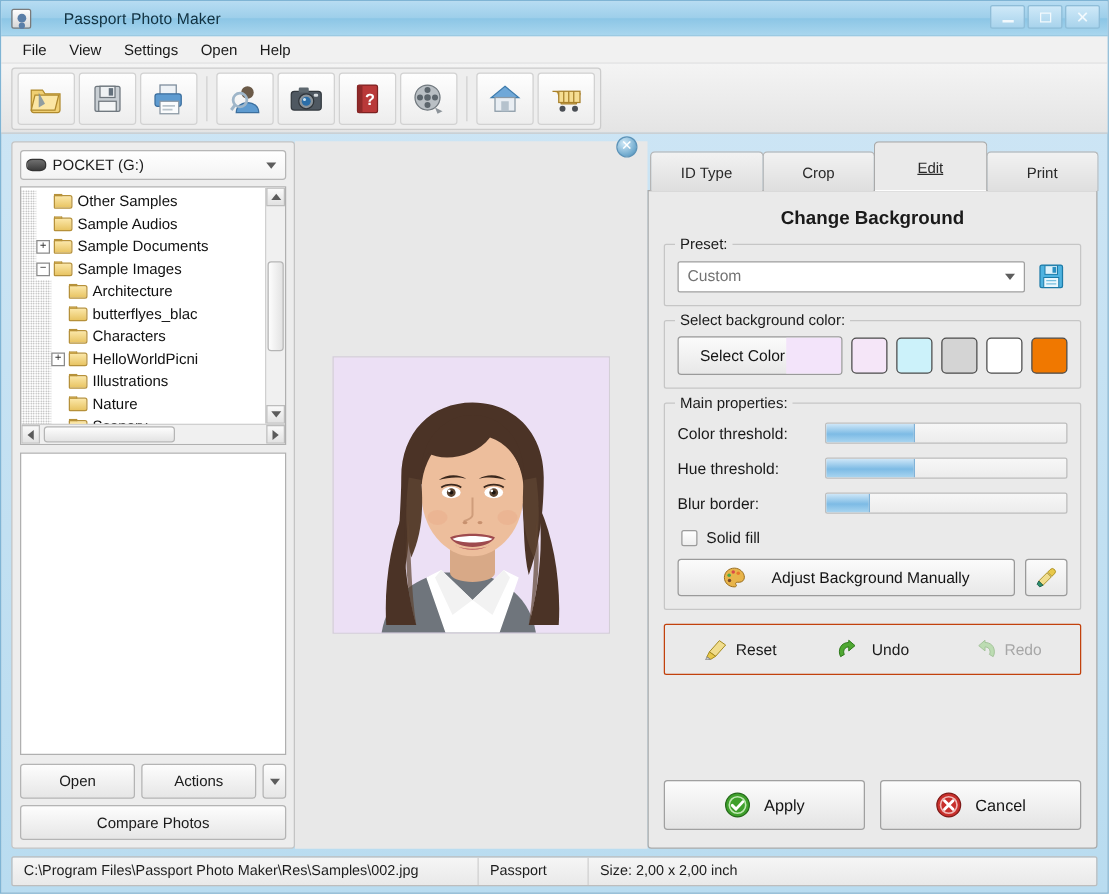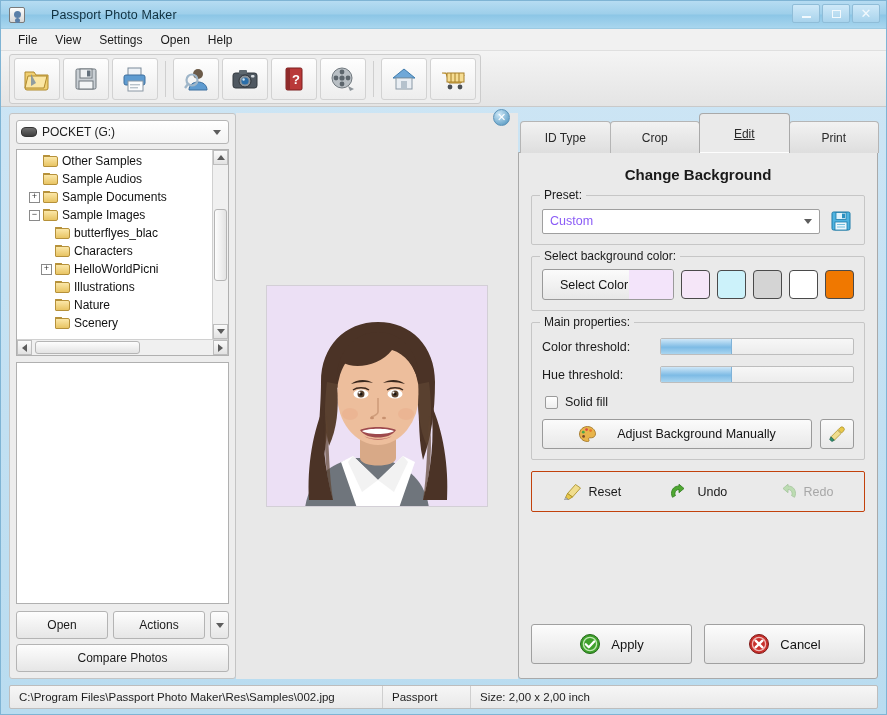--- a/index.html
+++ b/index.html
@@ -225,21 +225,21 @@
     padding:12px 10px 10px 10px;position:relative;background:transparent;
   }
   .group-title{
     position:absolute;top:-8px;left:8px;background:#eaeaea;padding:0 4px;
     font-size:12px;color:#1a1a1a;
   }
   
   #preset-row{display:flex;align-items:center;gap:8px;}
   #preset-combo{
     flex:1;height:25px;border:1px solid #9f9f9f;border-radius:2px;background:#ffffff;
-    display:flex;align-items:center;padding:0 4px 0 7px;cursor:pointer;font-size:12.5px;color:#8b5cf6;
+    display:flex;align-items:center;padding:0 4px 0 7px;cursor:pointer;font-size:12.5px;color:#737373;
   }
   #preset-value{flex:1;}
   #preset-save{
     width:26px;height:26px;display:flex;align-items:center;justify-content:center;cursor:pointer;
   }
   
   #color-row{display:flex;align-items:center;gap:7px;}
   #select-color-btn{
     flex:1;height:31px;border:1px solid #9a9a9a;border-radius:3px;
     background:linear-gradient(180deg,#fbfbfb,#e8e8e8);
@@ -471,20 +471,30 @@
                 <span>Sample Documents</span>
               </div>
               <div class="tree-row">
                 <span class="dotline"></span>
                 <span class="expander">−</span>
                 <span class="folder-ico">
                   <span class="ftab"></span>
                   <span class="fbk"></span>
                 </span>
                 <span>Sample Images</span>
+              </div>
+              <div class="tree-row">
+                <span class="dotline"></span>
+                <span class="dotline"></span>
+                <span class="expander-spacer"></span>
+                <span class="folder-ico">
+                  <span class="ftab"></span>
+                  <span class="fbk"></span>
+                </span>
+                <span>Architecture</span>
               </div>
               <div class="tree-row">
                 <span class="dotline"></span>
                 <span class="dotline"></span>
                 <span class="expander-spacer"></span>
                 <span class="folder-ico">
                   <span class="ftab"></span>
                   <span class="fbk"></span>
                 </span>
                 <span>butterflyes_blac</span>
@@ -689,20 +699,26 @@
             </div>
           </div>
 
           <div class="slider-row">
             <div class="slider-label">Hue threshold:</div>
             <div class="slider-track">
               <div class="slider-fill" style="width: 37%;"></div>
             </div>
           </div>
 
+          <div class="slider-row">
+            <div class="slider-label">Blur border:</div>
+            <div class="slider-track">
+              <div class="slider-fill" style="width: 18%;"></div>
+            </div>
+          </div>
 
           <div id="solidfill-row">
             <div id="solidfill-box"></div>
             <div id="solidfill-label">Solid fill</div>
           </div>
 
           <div id="adjust-row">
             <div id="adjust-btn">
               <svg width="19" height="19" viewBox="0 0 19 19">
                 <path d="M9.5 1.5C5 1.5 1.5 4.8 1.5 9s3.5 7.5 8 7.5c1.6 0 2-1 1.3-1.8-.7-.9-.2-1.9 1-1.9h1.6c2.3 0 4.1-1.7 4.1-4 0-4-3.9-7.3-8-7.3z" fill="#e8b44a" stroke="#9a6d1d" stroke-width=".8"></path>

